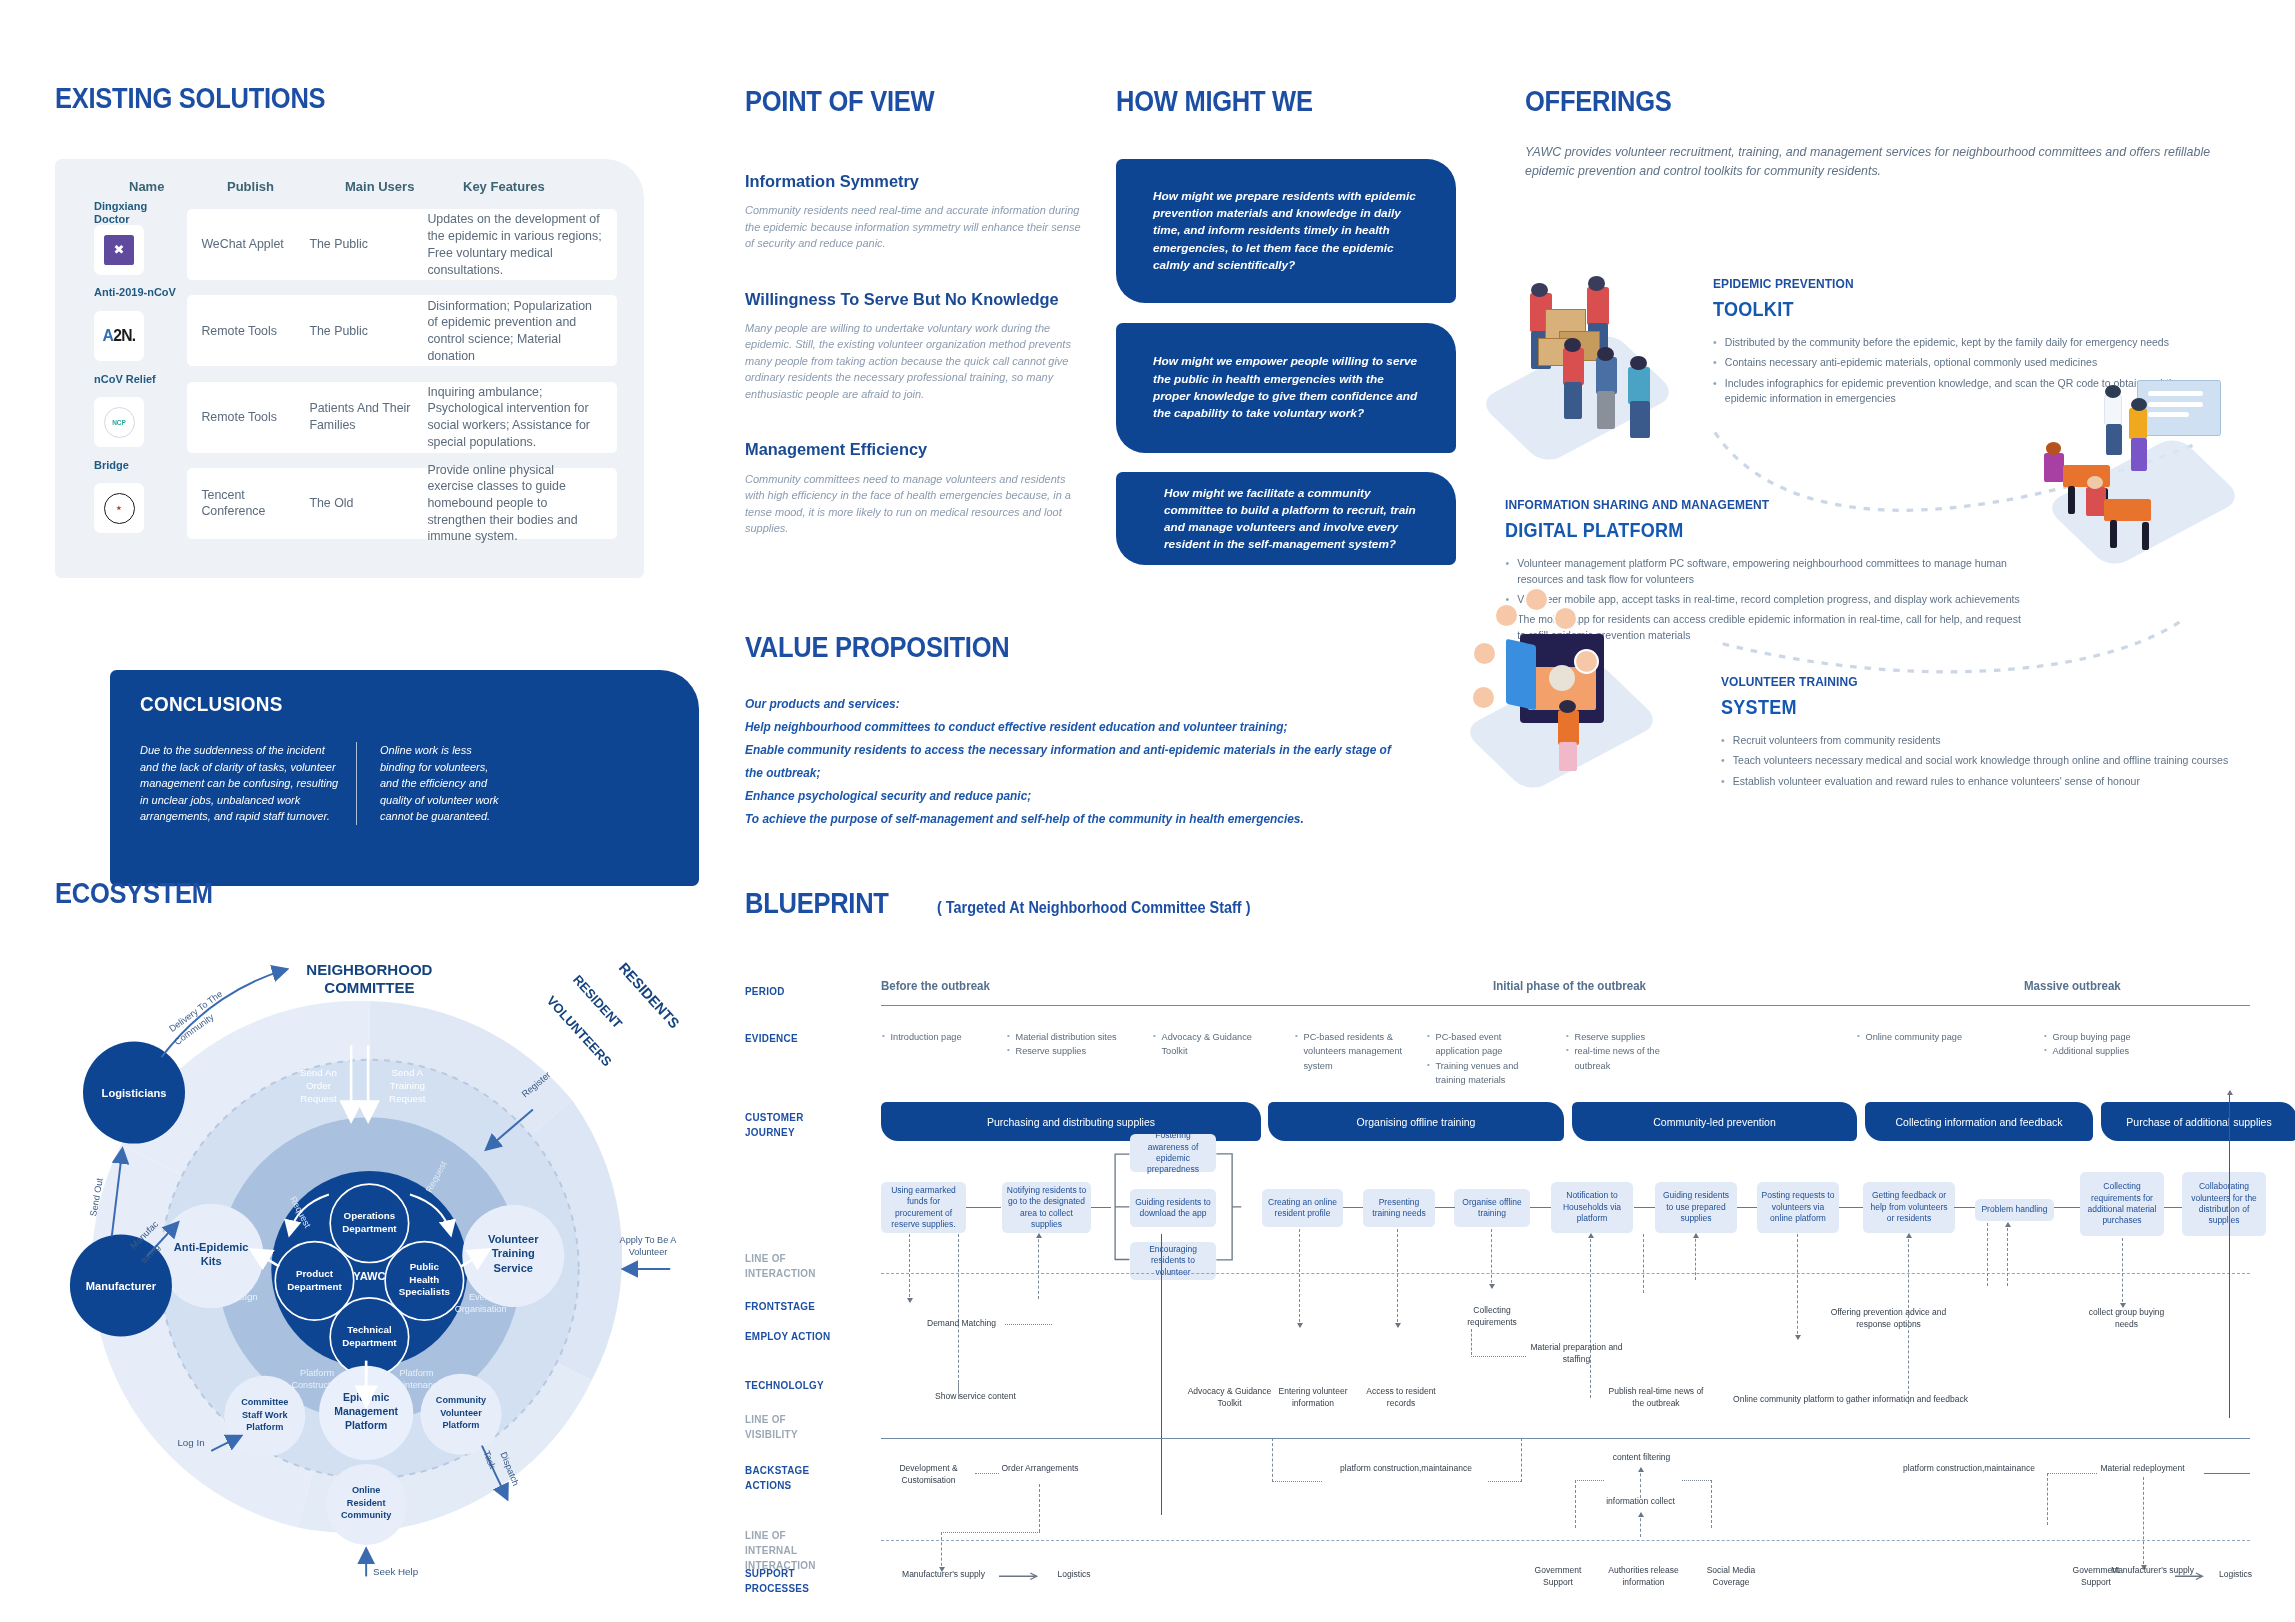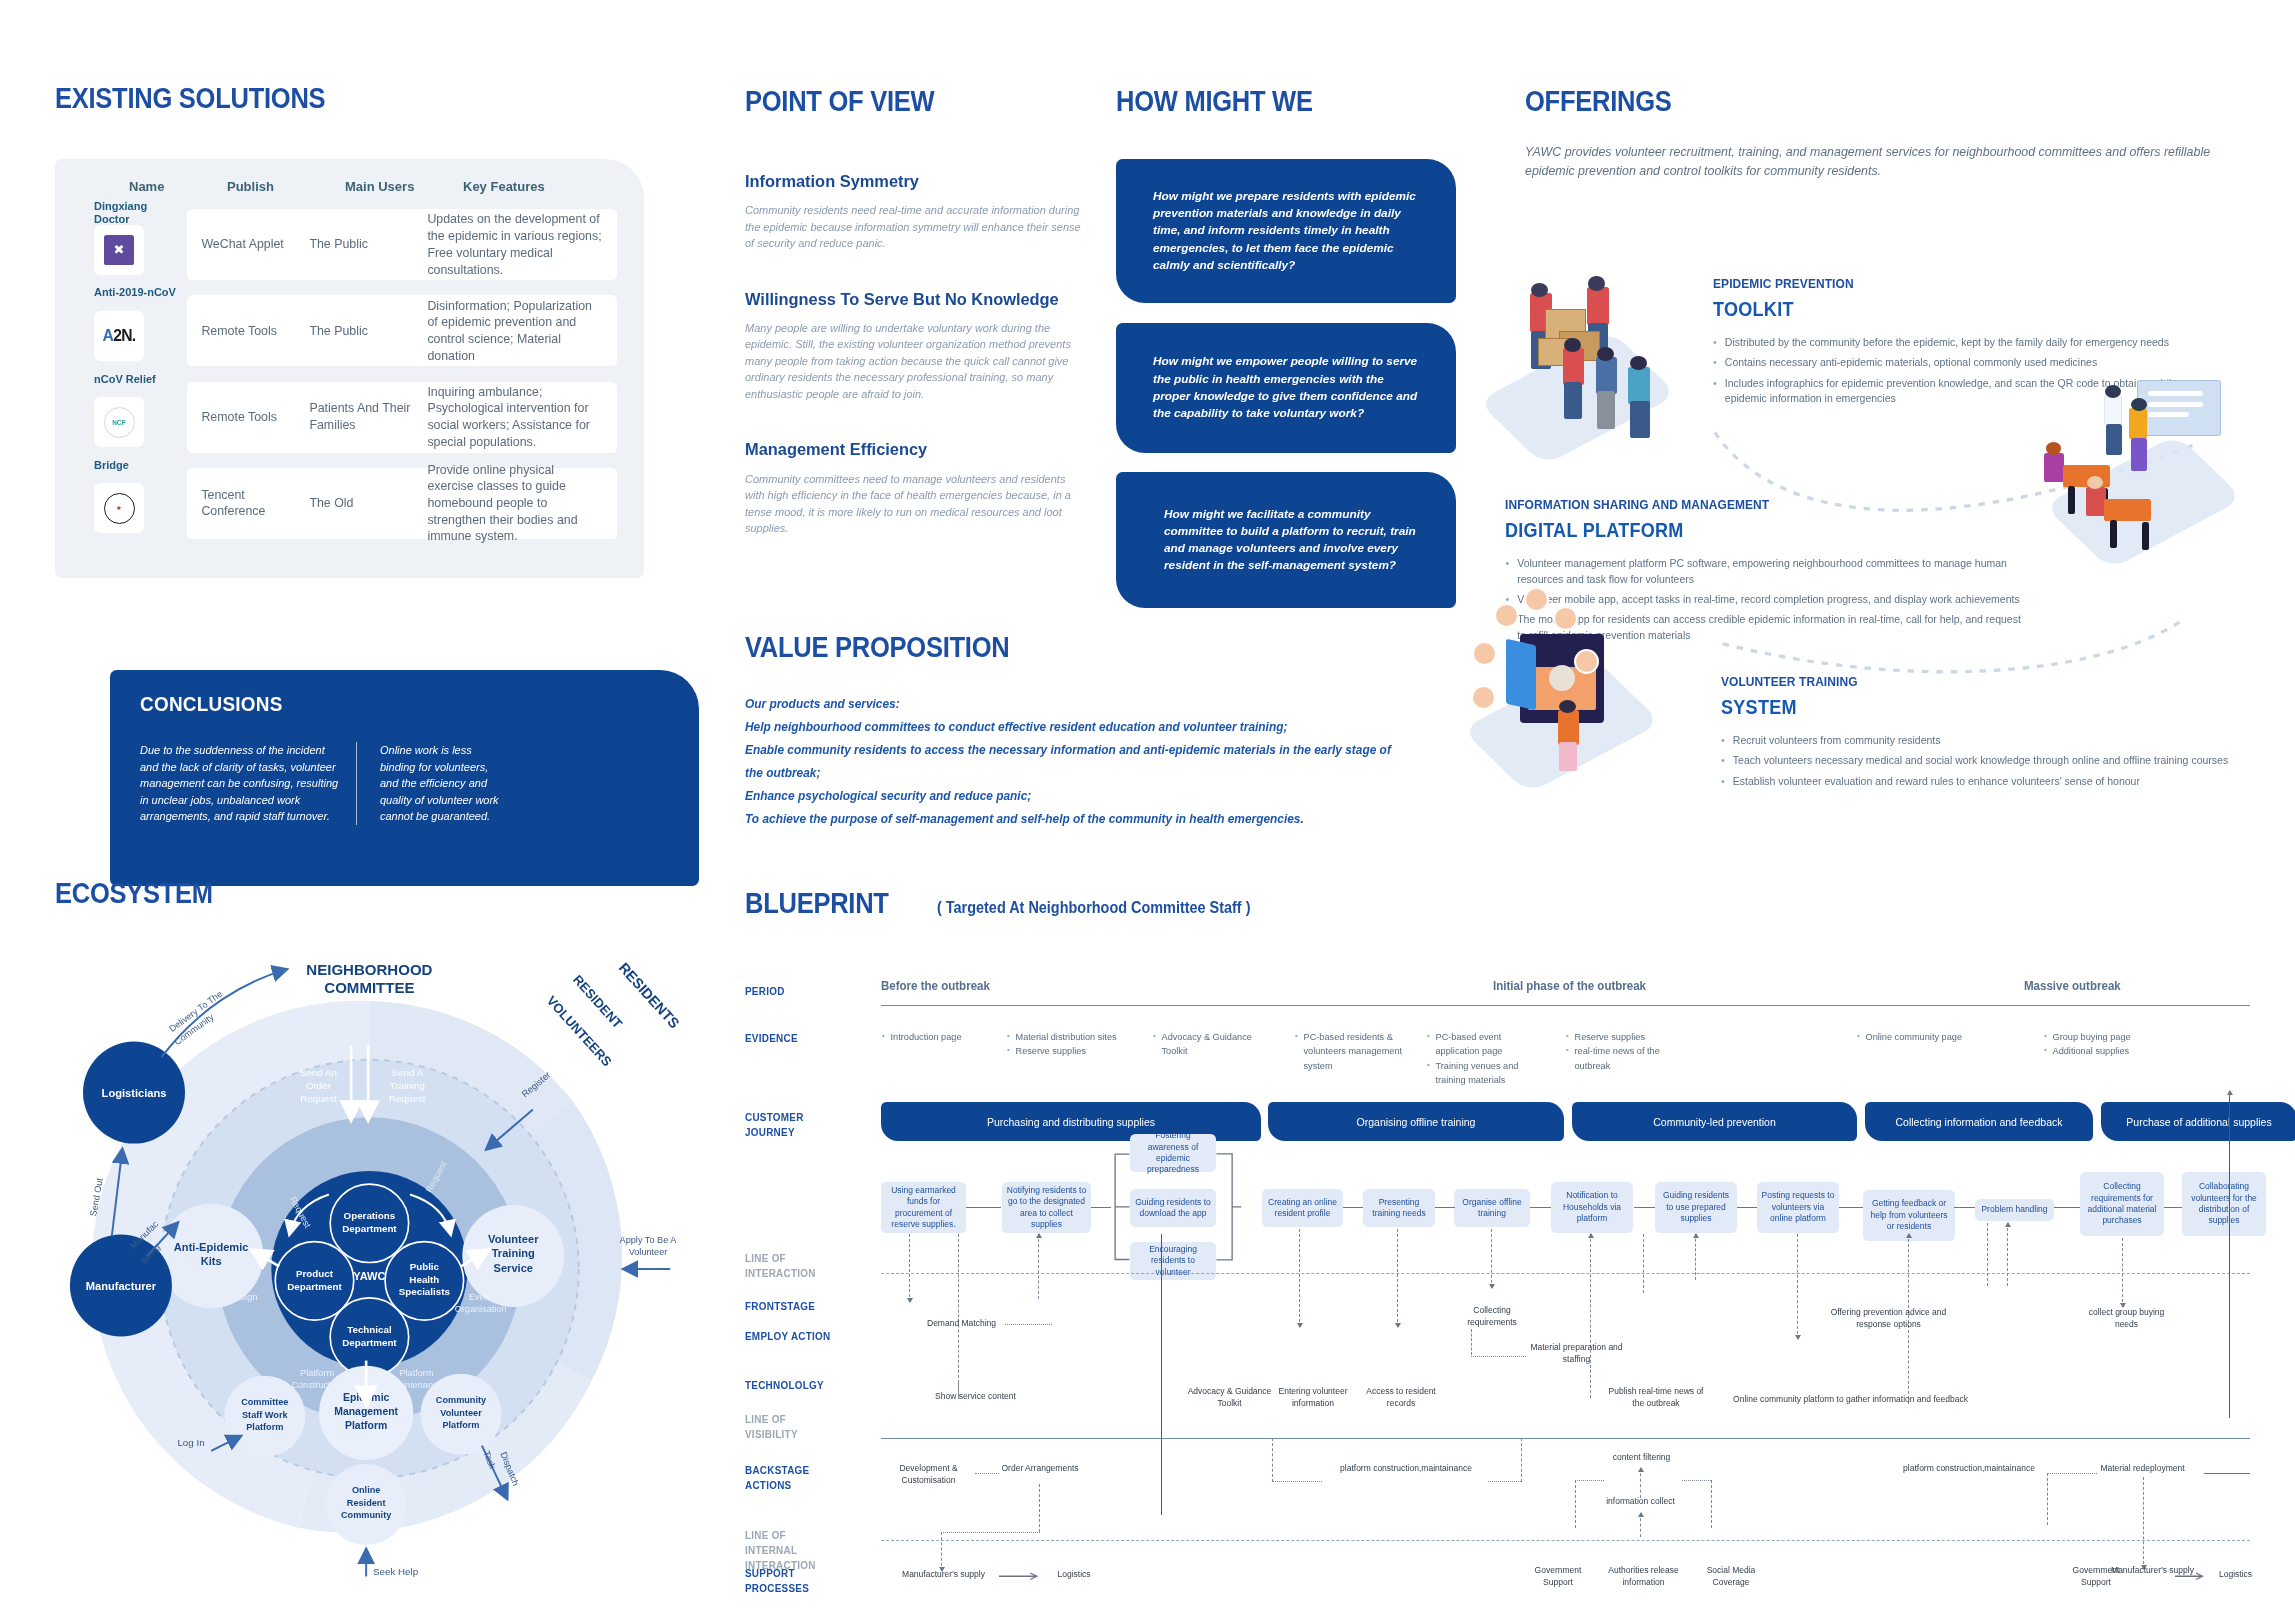--- a/index.html
+++ b/index.html
@@ -83,21 +83,21 @@
   
   #hmw { position: absolute; left: 1116px; top: 85px; width: 340px; }
   #hmw .sec-title { margin-bottom: 41px; }
   .hmw-card {
     background: #0e4593; color: #fff; border-radius: 6.5px 29px 6.5px 29px;
     padding: 22px 37px 22px 37px; margin-bottom: 19.6px;
     font-size: 11.8px; font-style: italic; font-weight: 700; line-height: 1.45;
   }
   .hmw-card.h1 { height: 144px; display:flex; align-items:center;}
   .hmw-card.h2 { height: 130px; display:flex; align-items:center;}
-  .hmw-card.h3 { height: 136px; display:flex; align-items:center; padding-left:48px;}
+  .hmw-card.h3 { height: 93px; display:flex; align-items:center; padding-left:48px;}
 
   
   #vp { position: absolute; left: 745px; top: 631px; width: 694px; }
   #vp .sec-title { margin-bottom: 29px; }
   .vp-line { font-size: 12.4px; font-style: italic; color: #1c56ab; line-height: 1.85; font-weight: 600; transform: scaleX(.96); transform-origin:left center;}
 
   
   #offerings { position: absolute; left: 1525px; top: 85px; width: 720px; }
   #offerings .sec-title { margin-bottom: 25px; }
   .off-intro { font-size: 12.4px; font-style: italic; color: #5f7287; line-height: 1.55; width: 694px; }
@@ -573,21 +573,21 @@
       <div class="ibox" style="left:257px; top:236px; width:89px; height:51px;">Notifying residents to go to the designated area to collect supplies</div>
       <div class="ibox" style="left:385px; top:188px; width:86px; height:38px;">Fostering awareness of epidemic preparedness</div>
       <div class="ibox" style="left:385px; top:243px; width:86px; height:38px;">Guiding residents to download the app</div>
       <div class="ibox" style="left:385px; top:296px; width:86px; height:38px;">Encouraging residents to volunteer</div>
       <div class="ibox" style="left:517px; top:243px; width:81px; height:38px;">Creating an online resident profile</div>
       <div class="ibox" style="left:618px; top:243px; width:72px; height:38px;">Presenting training needs</div>
       <div class="ibox" style="left:709px;top:243px; width:76px; height:38px;">Organise offline training</div>
       <div class="ibox" style="left:806px;top:236px; width:82px; height:51px;">Notification to Households via platform</div>
       <div class="ibox" style="left:910px;top:236px; width:82px; height:51px;">Guiding residents to use prepared supplies</div>
       <div class="ibox" style="left:1012px;top:236px; width:82px; height:51px;">Posting requests to volunteers via online platform</div>
-      <div class="ibox" style="left:1118px;top:236px; width:92px; height:51px;margin-top:8px;">Getting feedback or help from volunteers or residents</div>
+      <div class="ibox" style="left:1118px;top:236px; width:92px; height:51px;">Getting feedback or help from volunteers or residents</div>
       <div class="ibox" style="left:1230px;top:253px; width:79px; height:22px;">Problem handling</div>
       <div class="ibox" style="left:1335px;top:226px; width:84px; height:64px;">Collecting requirements for additional material purchases</div>
       <div class="ibox" style="left:1437px;top:226px; width:84px; height:64px;">Collaborating volunteers for the distribution of supplies</div>
 
       <div class="hconn" style="left:221px; top:261px; width:35px;"></div>
       <div class="hconn" style="left:346px; top:261px; width:19.6px;"></div>
       <svg style="position:absolute;left:361px;top:196px;width:26px;height:131px;" viewBox="0 0 40 200" width="26" height="131">
         <path d="M 36 18 L 14 18 L 14 180 L 36 180 M 14 99 L 36 99" stroke="#6a7683" stroke-width="2" fill="none"></path>
       </svg>
       <svg style="position:absolute;left:470px;top:196px;width:29px;height:131px;" viewBox="0 0 44 200" width="29" height="131">

